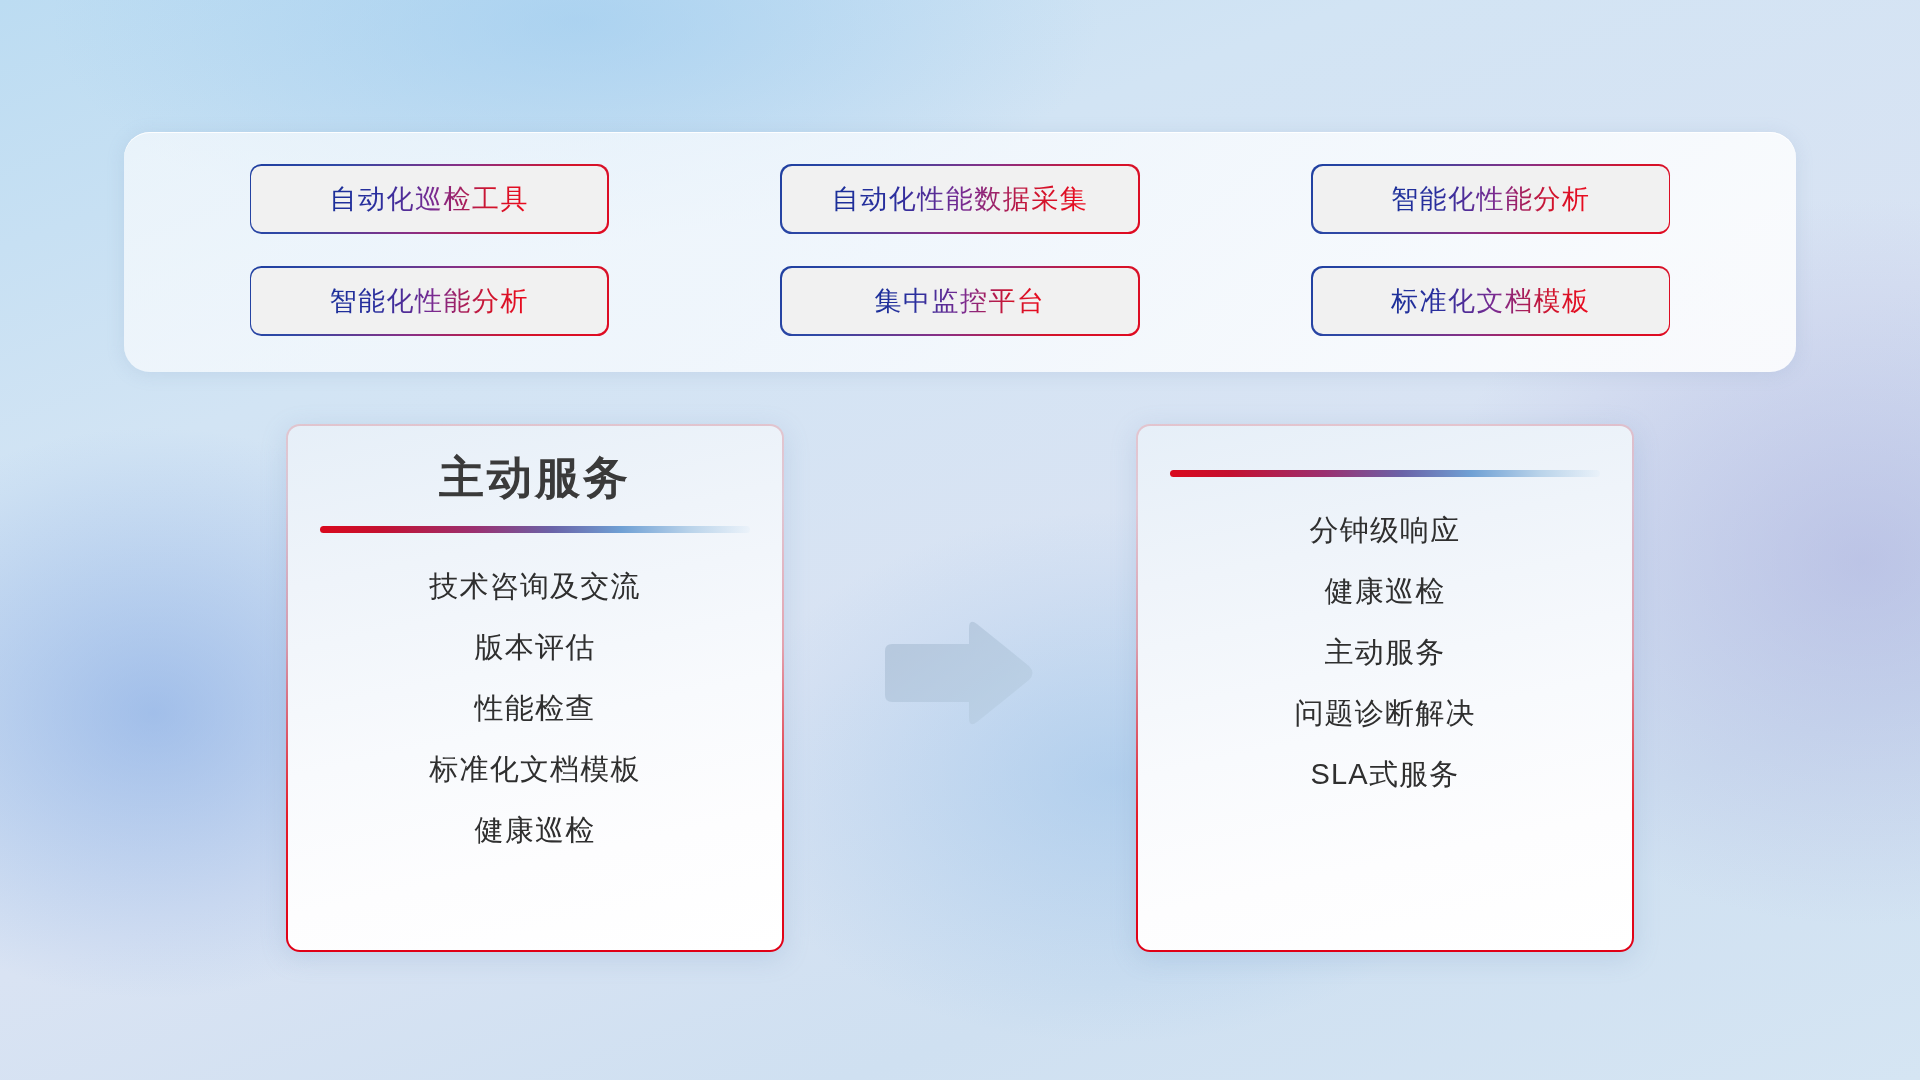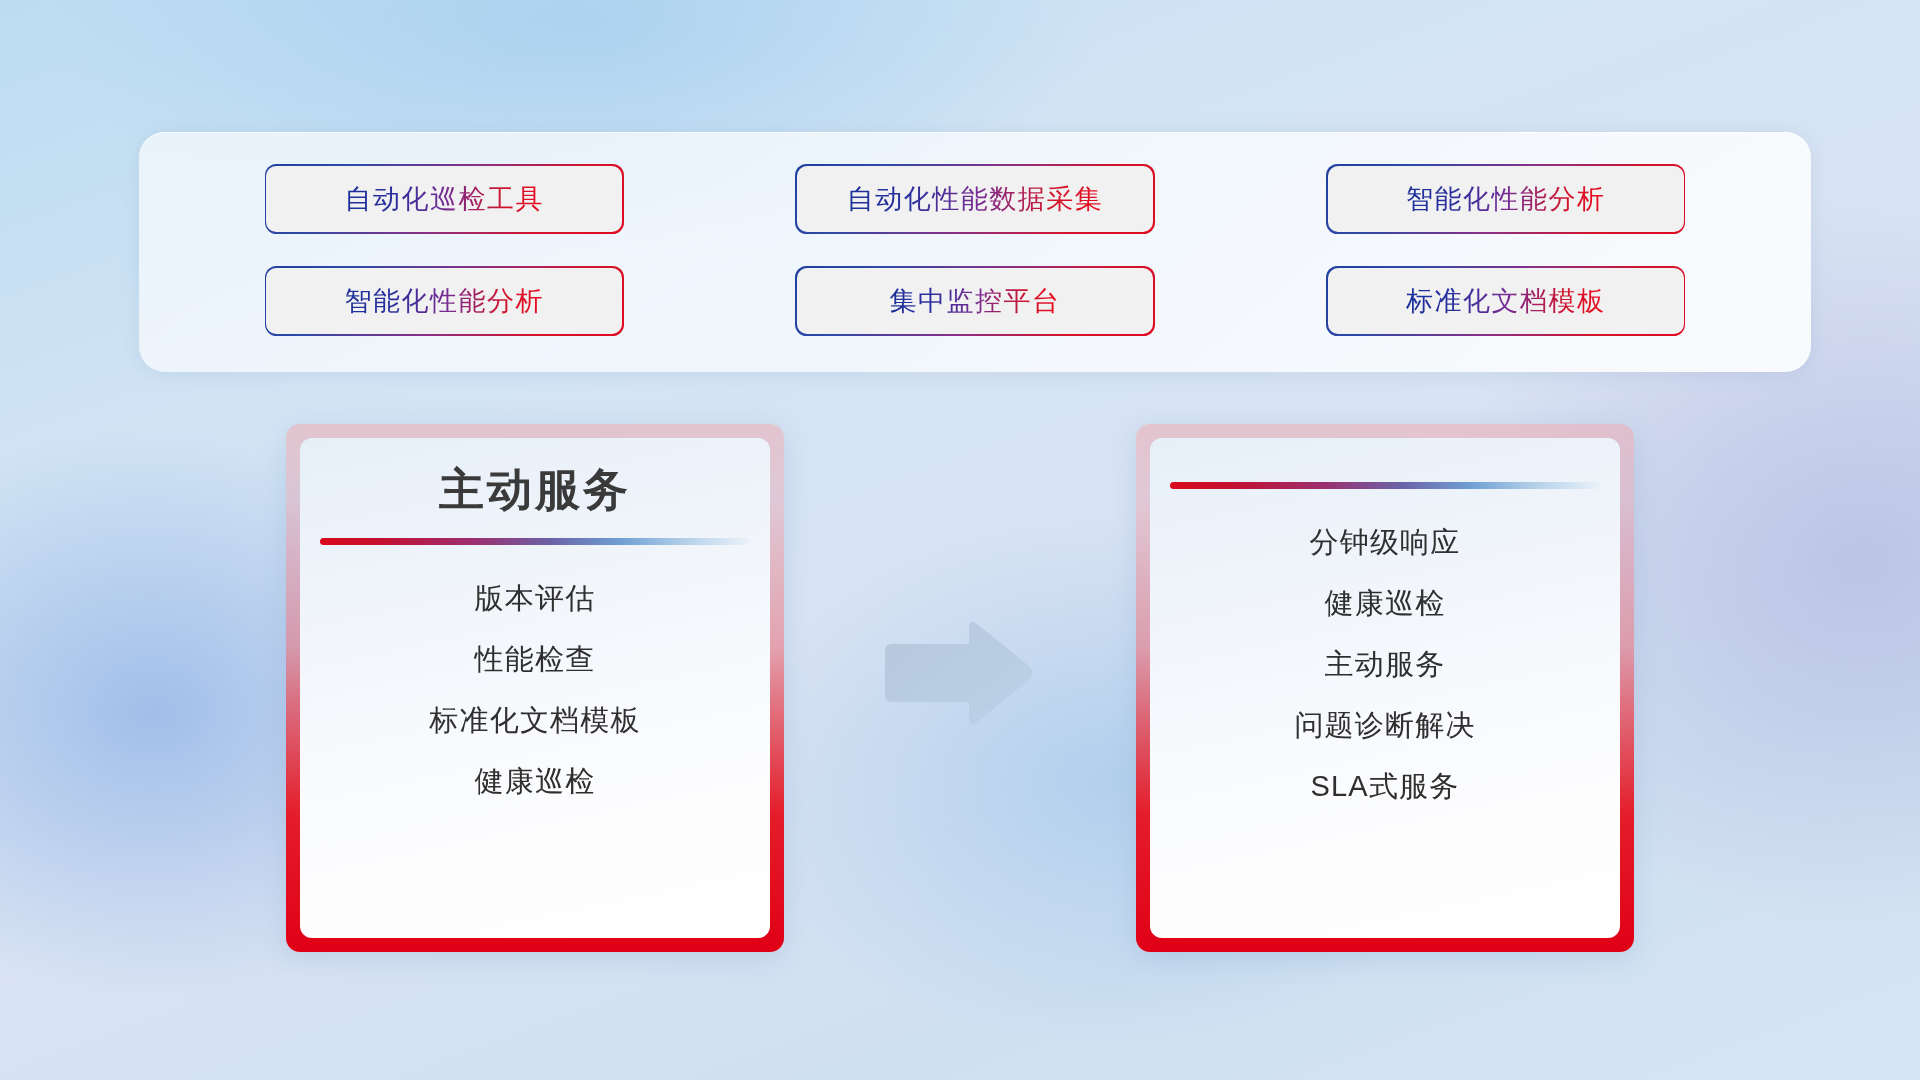--- a/index.html
+++ b/index.html
@@ -10,21 +10,21 @@
     background:
       radial-gradient(ellipse 520px 420px at 8% 66%, rgba(118,160,225,0.55) 0%, rgba(118,160,225,0.0) 68%),
       radial-gradient(ellipse 620px 520px at 97% 52%, rgba(160,160,215,0.45) 0%, rgba(160,160,215,0) 70%),
       radial-gradient(ellipse 560px 380px at 58% 72%, rgba(128,180,230,0.40) 0%, rgba(128,180,230,0) 70%),
       radial-gradient(ellipse 700px 300px at 30% 2%, rgba(150,200,238,0.55) 0%, rgba(150,200,238,0) 75%),
       linear-gradient(160deg, #bcdcf2 0%, #d2e4f4 28%, #d9e3f3 55%, #cfe0f1 78%, #d5e5f3 100%);
   }
 
   
   #top-panel {
-    position:absolute; left:139px; top:132px; width:1672px; height:240px;
+    position:absolute; left:124px; top:132px; width:1672px; height:240px;
     border-radius:26px;
     background:linear-gradient(140deg, rgba(255,255,255,0.62) 0%, rgba(246,250,254,0.80) 40%, rgba(255,255,255,0.88) 100%);
     box-shadow:0 2px 18px rgba(120,150,190,0.18), inset 0 1px 0 rgba(255,255,255,0.9);
   }
   .tag-grid {
     position:absolute; inset:0;
     display:grid;
     grid-template-columns:repeat(3,1fr);
     grid-auto-rows:1fr;
     align-items:center; justify-items:center;
@@ -52,21 +52,21 @@
     position:relative; z-index:2;
     font-size:27px; letter-spacing:1.5px; white-space:nowrap;
     background:linear-gradient(92deg,#1a2f99 0%, #2b2f9e 25%, #7a2b91 52%, #d0142c 80%, #ec0a1d 100%);
     -webkit-background-clip:text; background-clip:text; color:transparent;
     -webkit-text-fill-color:transparent;
   }
 
   
   .card {
     position:absolute; top:424px; width:498px; height:528px;
-    border-radius:14px; padding:14px;
+    border-radius:14px; padding:2px;
     background:linear-gradient(180deg, rgba(236,170,175,0.55) 0%, rgba(240,150,158,0.35) 14%, rgba(236,110,120,0.55) 42%, #e41d2a 74%, #e00016 100%);
     box-shadow:0 6px 26px rgba(110,145,190,0.22);
   }
   #card-proactive { left:286px; }
   #card-reactive  { left:1136px; }
   .card-inner {
     width:100%; height:100%; border-radius:12px;
     background:linear-gradient(168deg,#e6eff8 0%, #eff4fa 26%, #f8fafd 56%, #fdfdfe 78%, #ffffff 100%);
     display:flex; flex-direction:column; align-items:center;
     padding-top:24px;
@@ -121,20 +121,21 @@
     </div>
 
   </div>
 </div>
 
 <div class="card" id="card-proactive">
   <div class="card-inner">
     <div class="card-title">主动服务</div>
     <div class="card-divider"></div>
     <div class="card-list">
+      <div class="card-item">技术咨询及交流</div>
       <div class="card-item">版本评估</div>
       <div class="card-item">性能检查</div>
       <div class="card-item">标准化文档模板</div>
       <div class="card-item">健康巡检</div>
     </div>
   </div>
 </div>
 
 <div id="flow-arrow">
   <svg width="160" height="110" viewBox="0 0 160 110" xmlns="http://www.w3.org/2000/svg">

